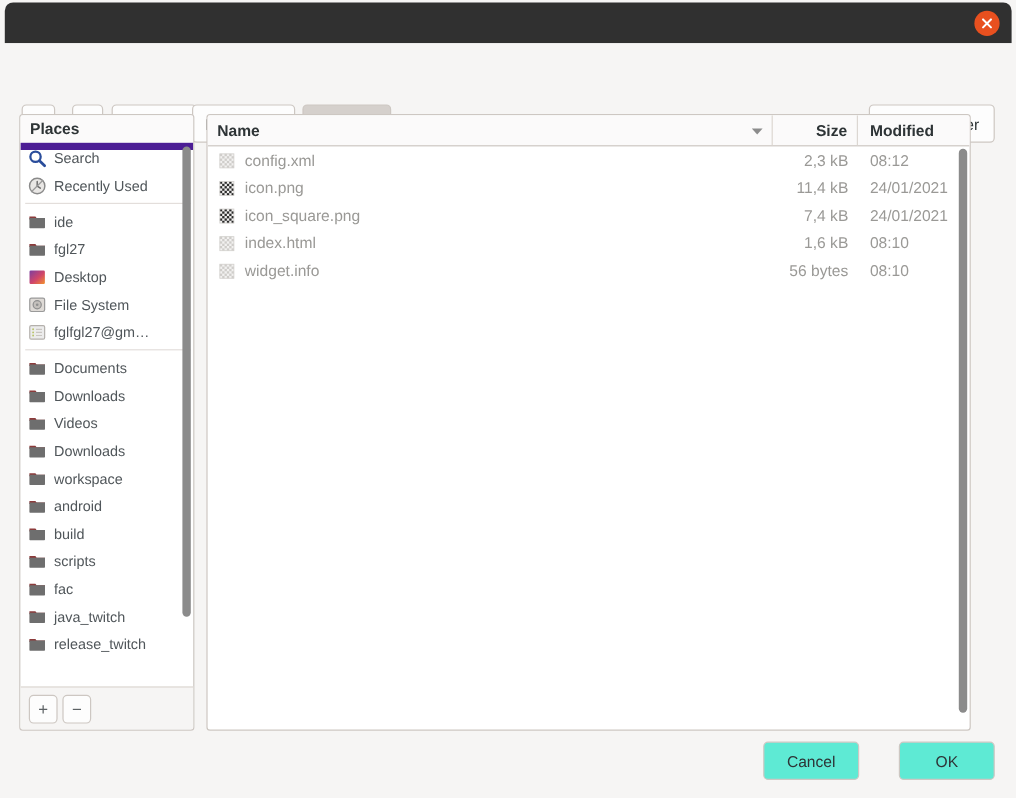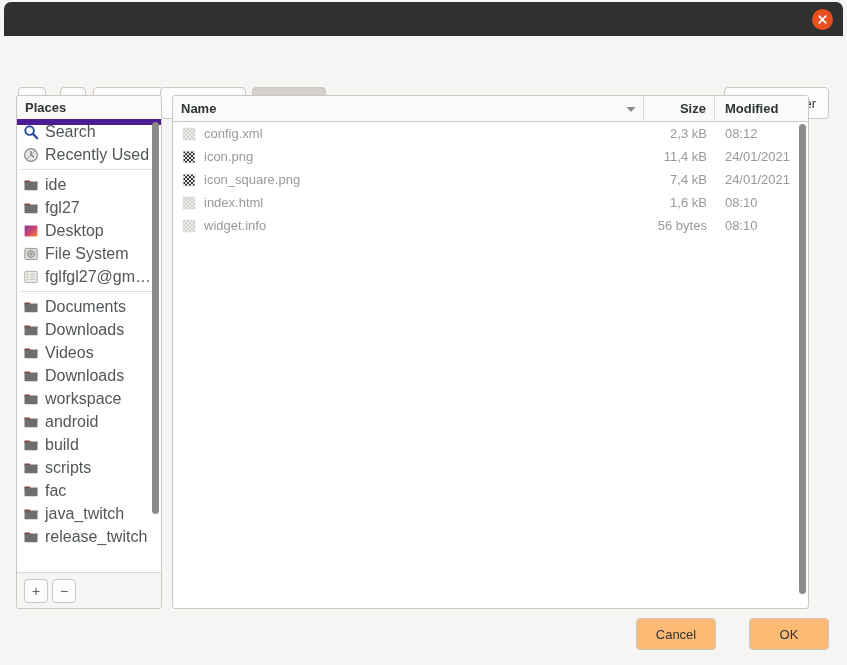--- a/index.html
+++ b/index.html
@@ -125,21 +125,21 @@
     height: 452px;
     overflow: hidden;
   }
   .place {
     height: 23px;
     display: flex;
     align-items: center;
     gap: 6px;
     padding-left: 6px;
     color: #50565a;
-    font-size: 16px;
+    font-size: 12px;
     white-space: nowrap;
     cursor: pointer;
   }
   .place-sep {
     height: 1px;
     background: #e3dedb;
     margin: 3px 4px 3px 4px;
   }
   .sb-scroll {
     position: absolute;
@@ -246,21 +246,21 @@
     position: absolute;
     left: 0; bottom: 0;
     width: 847px; height: 56px;
   }
   .act-btn {
     position: absolute;
     top: 9px;
     height: 32px;
     width: 80px;
     box-sizing: border-box;
-    background: #fdba74;
+    background: #5eead4;
     border: 1px solid #cdc7c2;
     border-radius: 4px;
     font-family: "Liberation Sans", sans-serif;
     font-size: 13px;
     color: #2e3436;
     cursor: pointer;
   }
   .btn-cancel { right: 131px; }
   .btn-ok     { right: 18px; }
 

